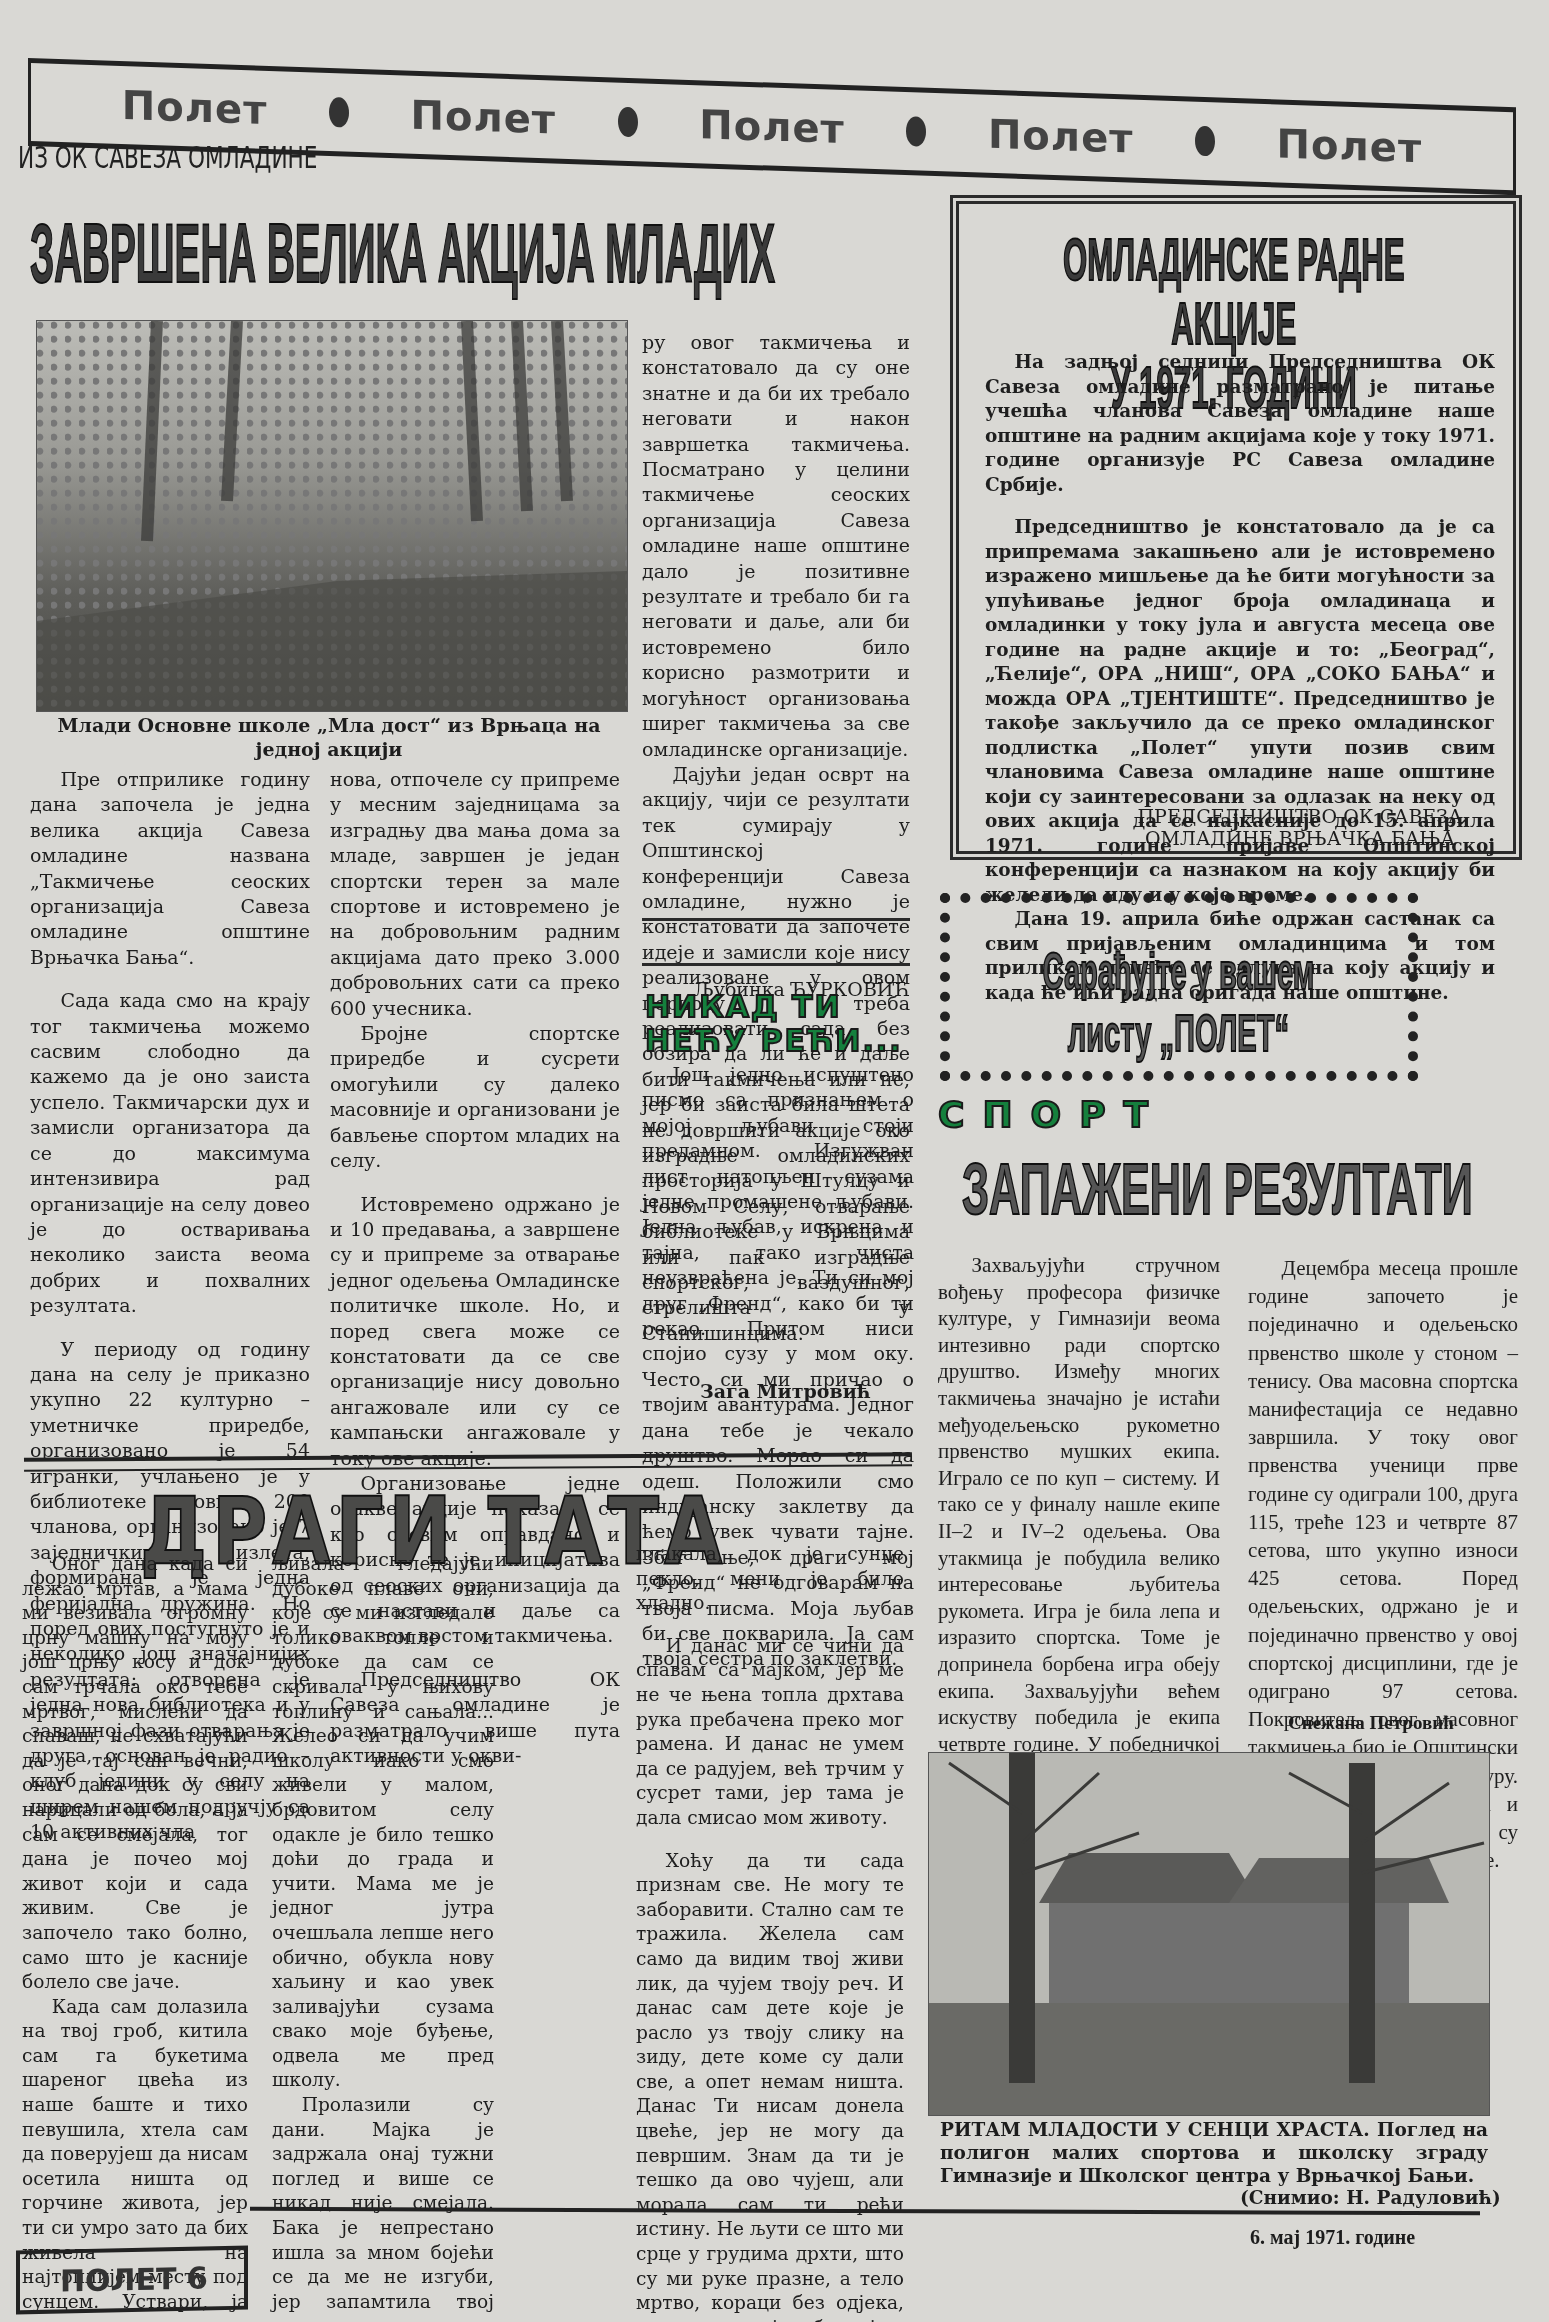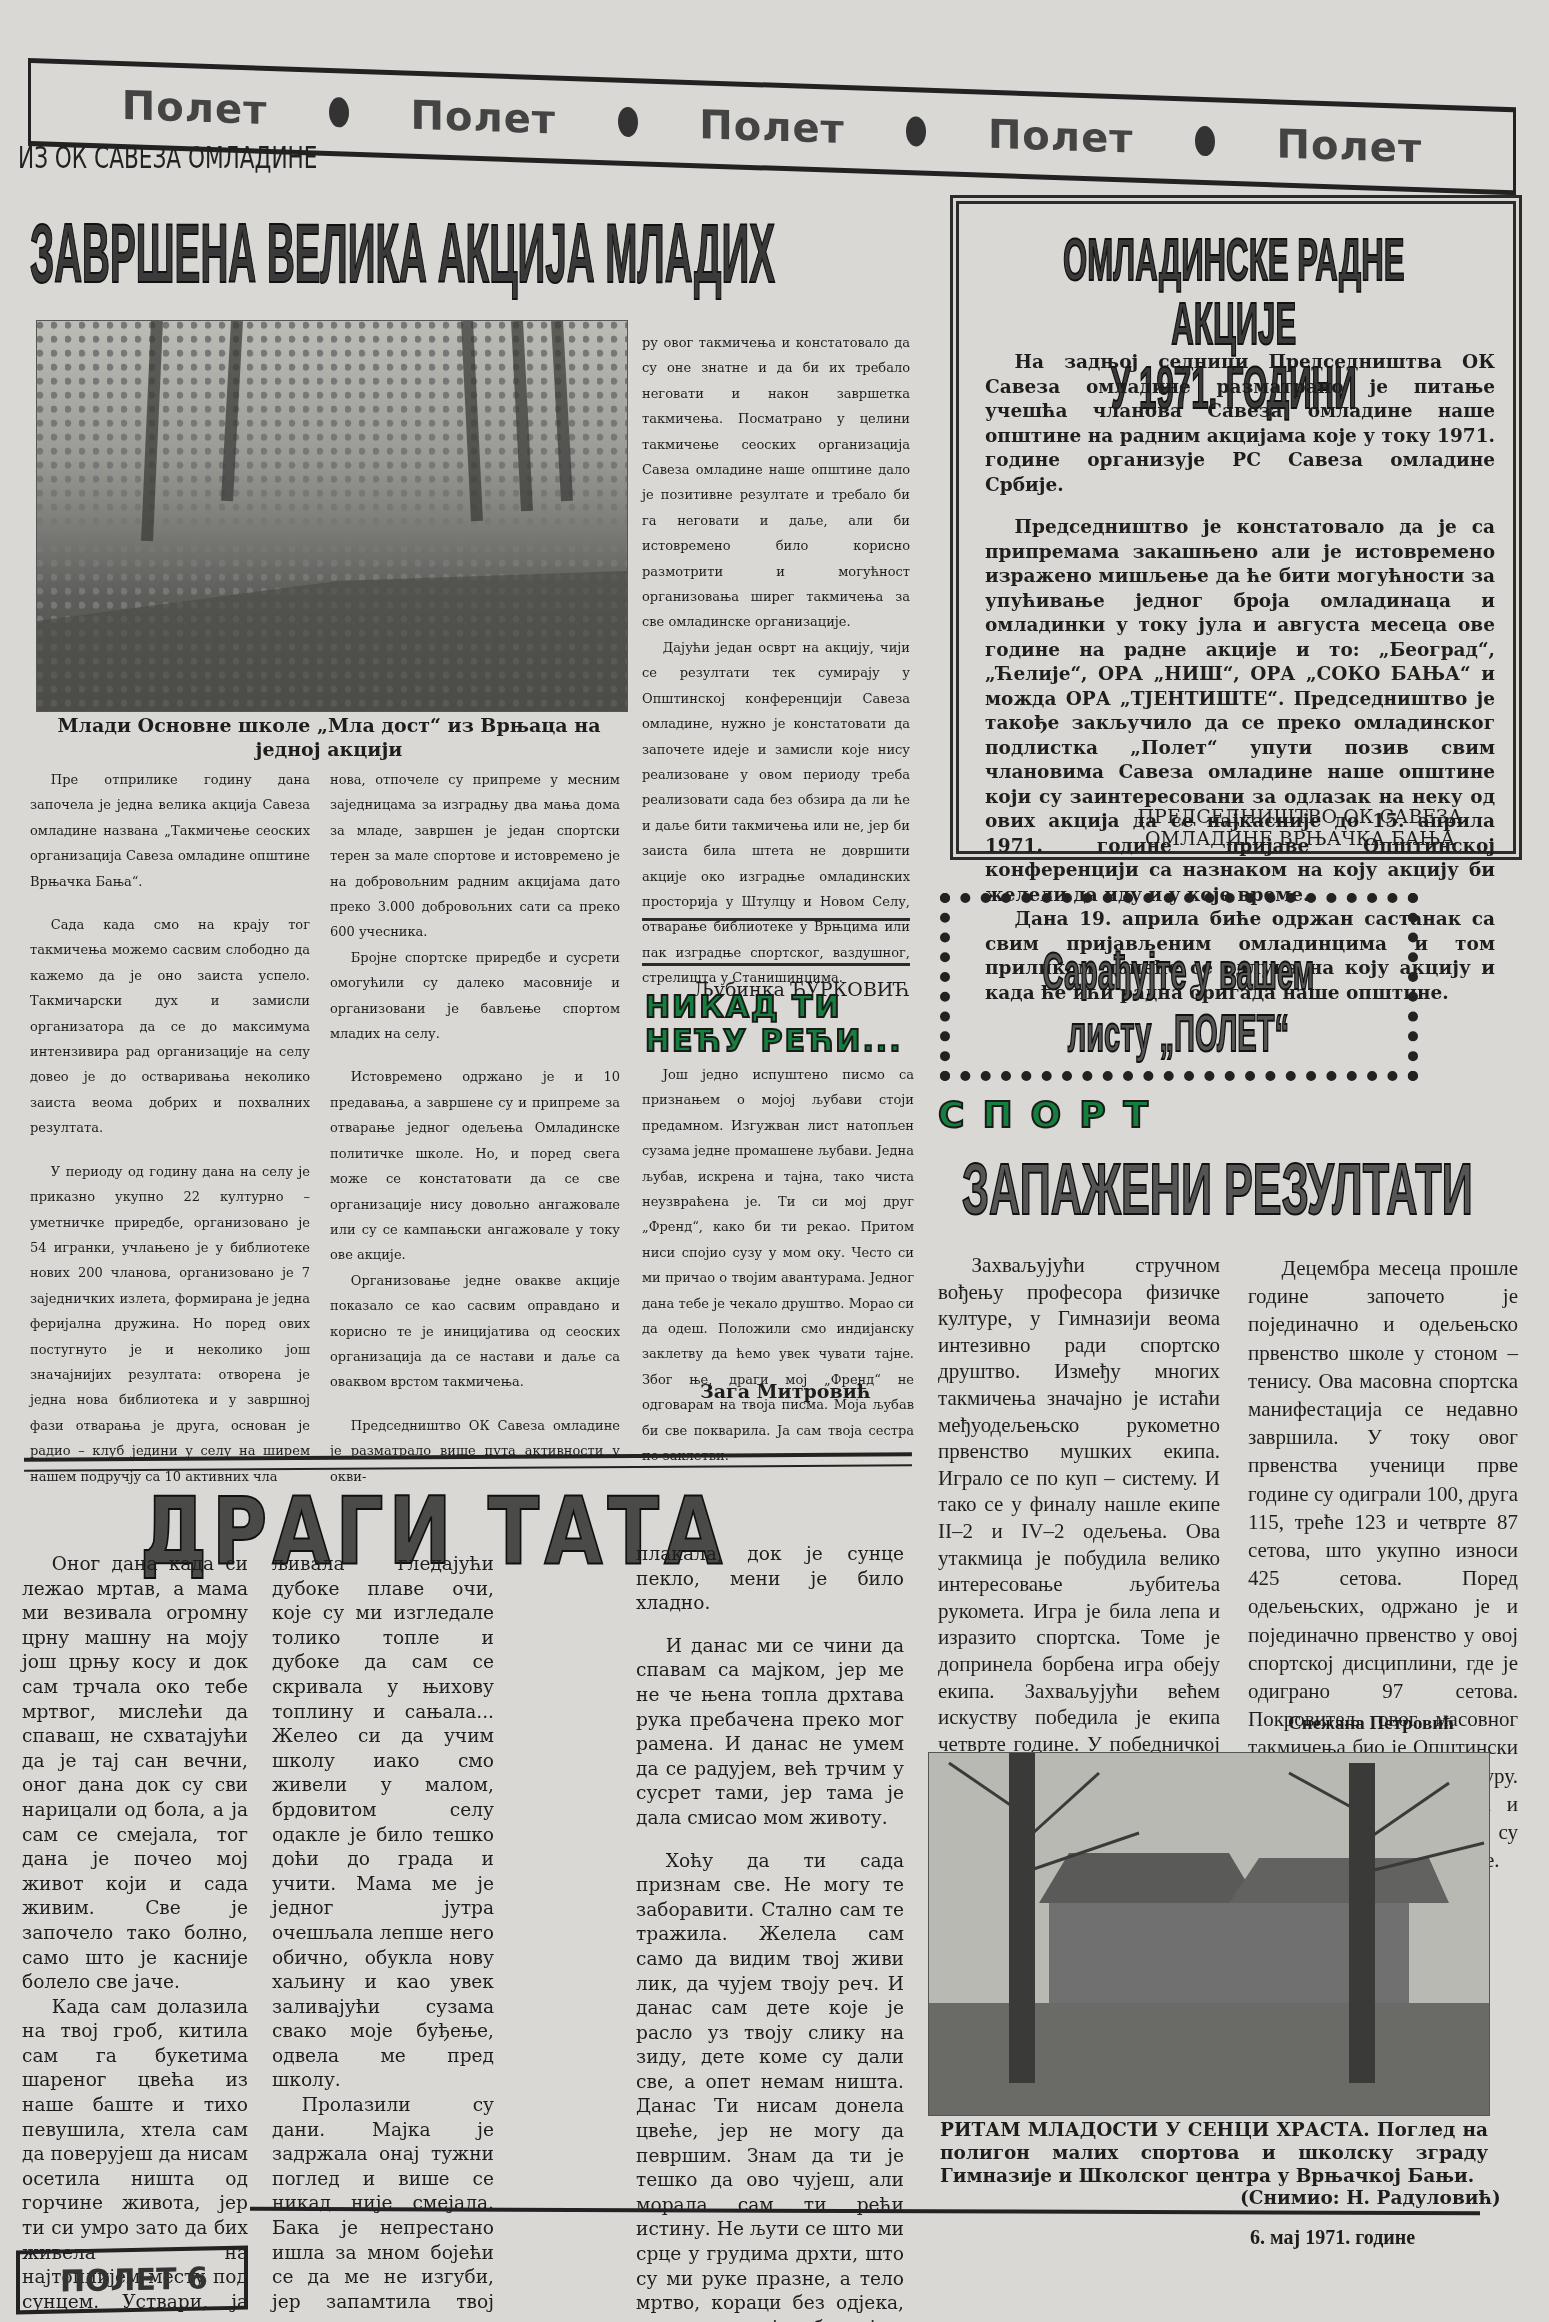--- a/index.html
+++ b/index.html
@@ -14,21 +14,21 @@
     border-top:5px solid #222; border-bottom:5px solid #222;
     border-left:3px solid #222; border-right:3px solid #222;
     transform:skewY(1.9deg); transform-origin:left top;
     display:flex; align-items:center; justify-content:space-around;
     padding:0 60px; box-sizing:border-box;
   }
   .banner-word { font-family:"DejaVu Sans", sans-serif; font-weight:bold; font-size:40px; color:#444; letter-spacing:1px; }
   .banner-dot { width:20px; height:30px; background:#333; border-radius:50%; display:inline-block; }
   .kicker { font-family:"DejaVu Sans", sans-serif; font-size:30px; letter-spacing:0px; transform:scaleX(0.72); transform-origin:left top; color:#222; }
   .headline { font-family:"Liberation Sans", sans-serif; font-weight:bold; color:#3a3a3a; -webkit-text-stroke:2px #111; transform-origin:left top; }
-  .col { font-size:13px; line-height:25.4px; text-align:justify; color:#1e1e1e; }
+  .col { font-size:19px; line-height:25.4px; text-align:justify; color:#1e1e1e; }
   .col p { margin:0; text-indent:1.6em; }
   .col p.gap { margin-top:18px; }
   .photo {
     background:
       radial-gradient(circle at 20% 30%, #777 0 3px, transparent 4px) 0 0/14px 14px,
       linear-gradient(180deg, #bdbdb8 0%, #9a9a95 35%, #5e5e5a 70%, #4a4a46 100%);
     border:1px solid #555;
   }
   .caption { font-weight:bold; font-size:19px; line-height:24px; color:#1d1d1d; }
   .rule { height:4px; background:#2a2a2a; }

